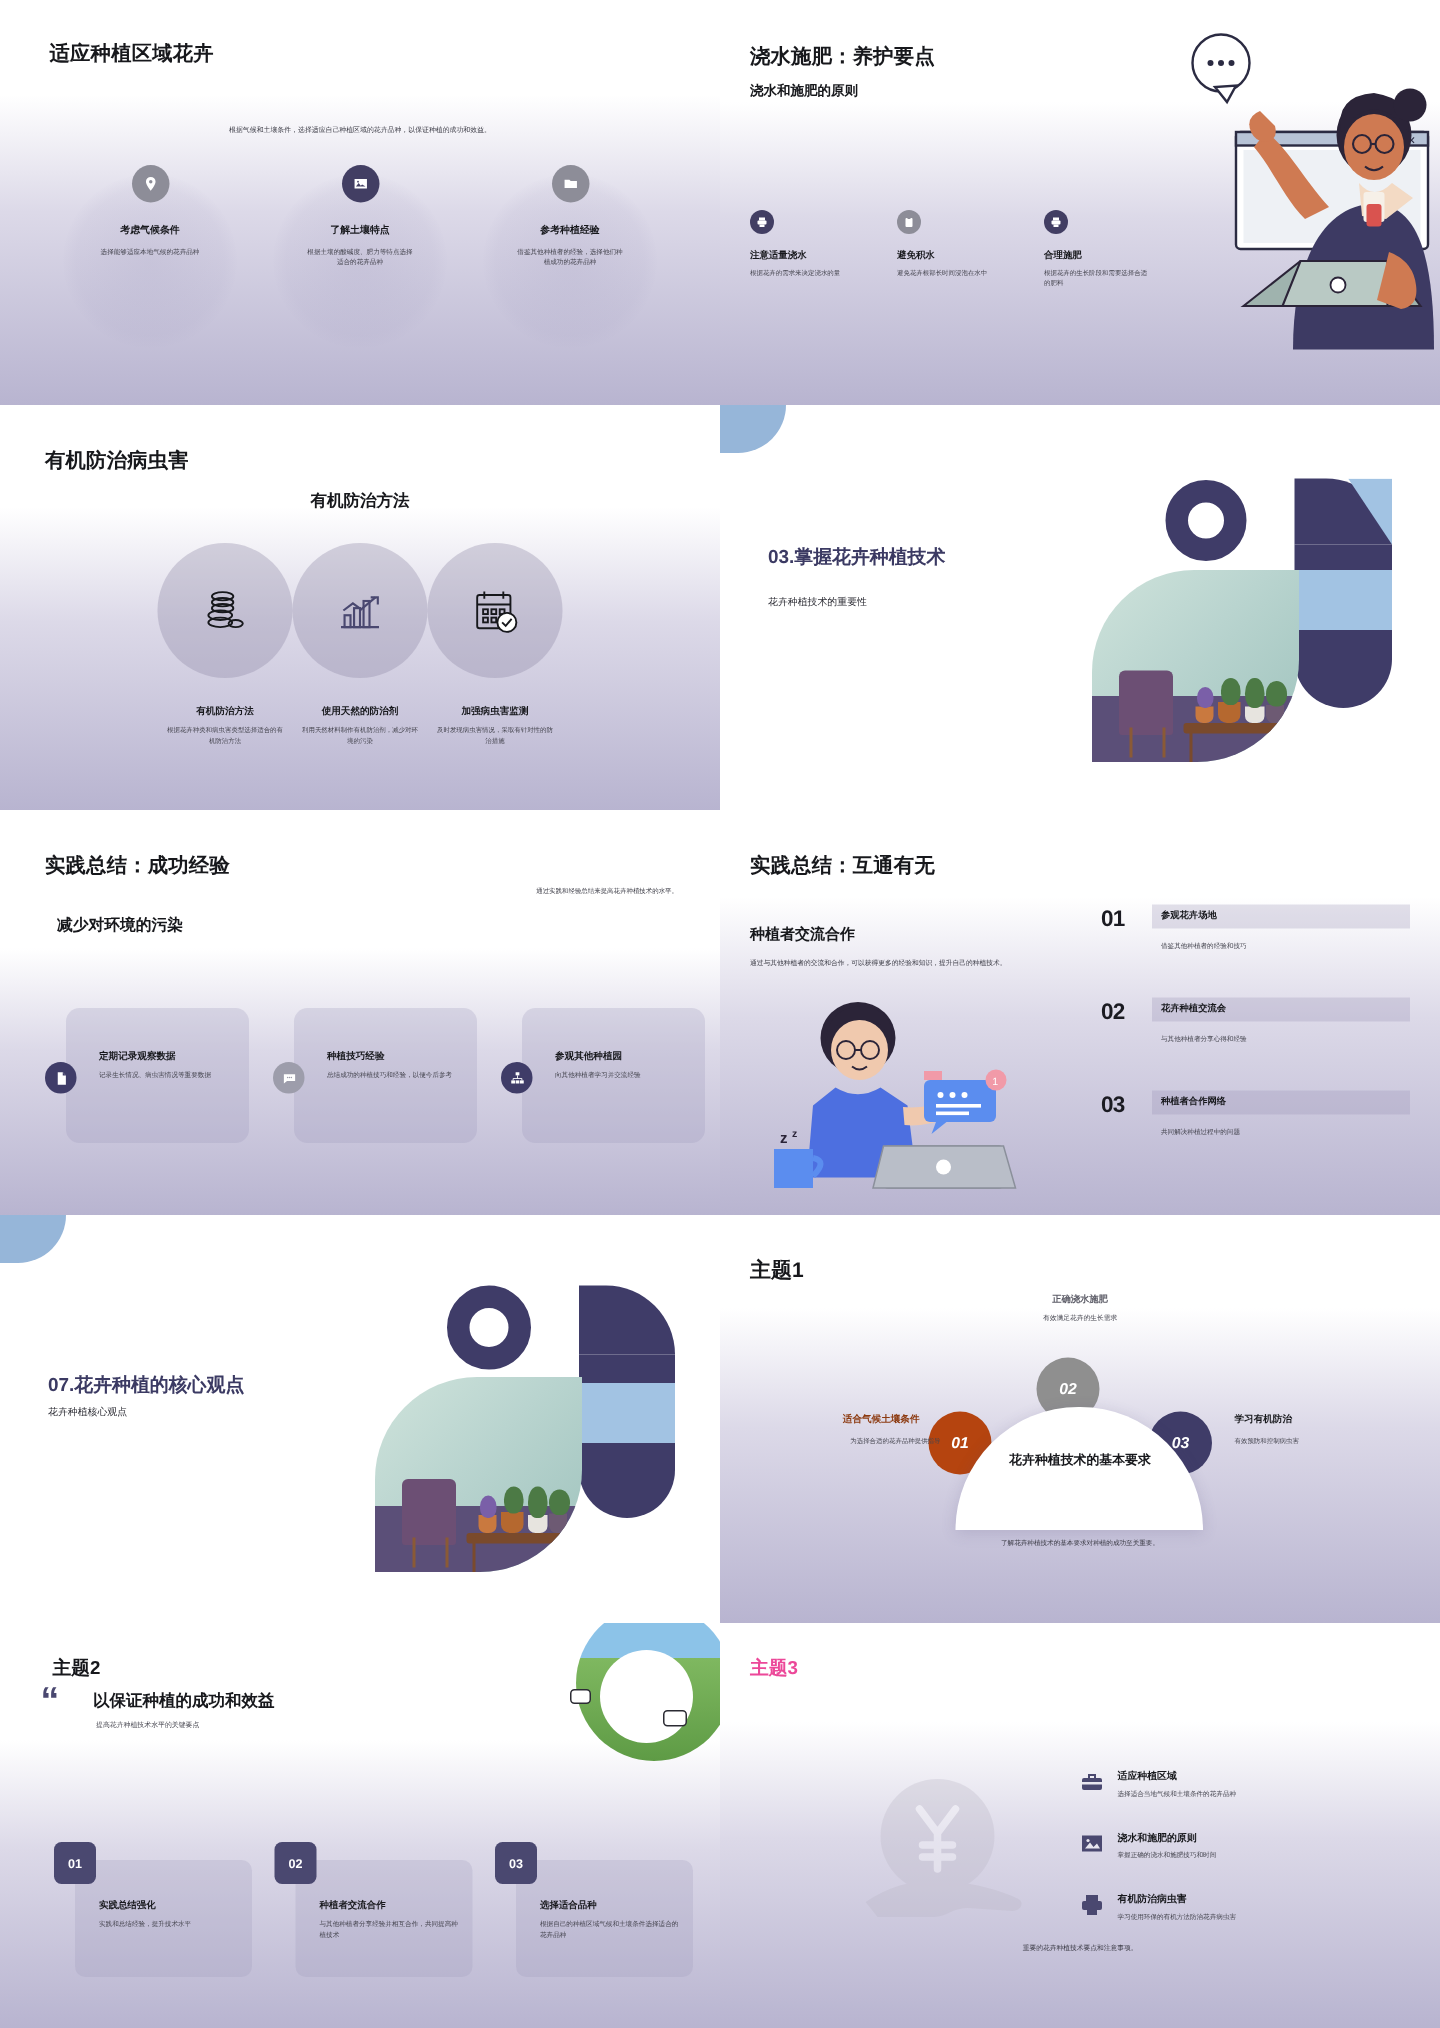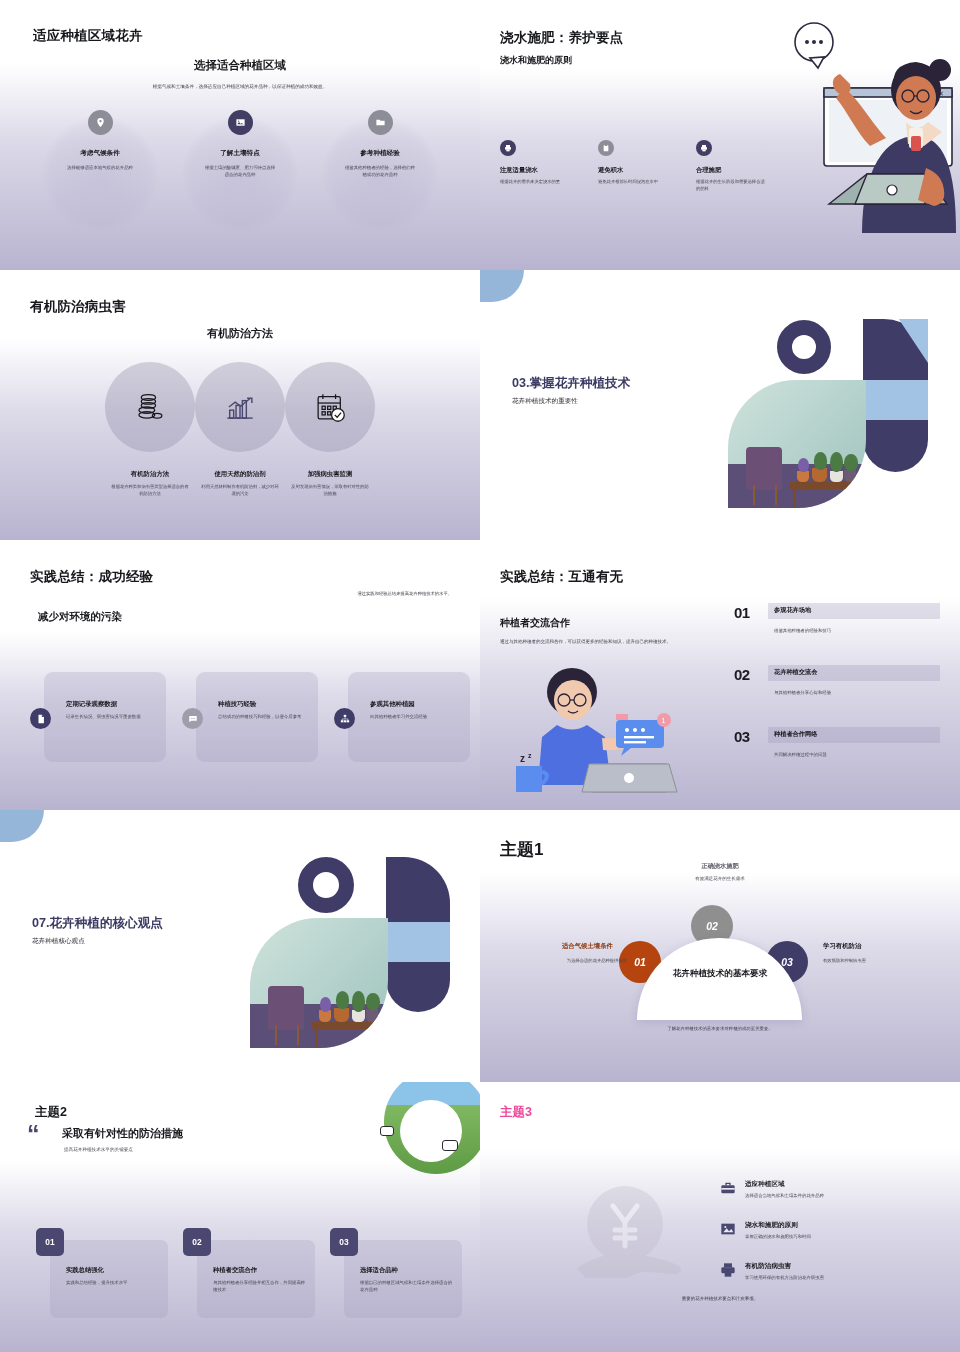--- a/index.html
+++ b/index.html
@@ -87,21 +87,21 @@
   .s6-p{position:absolute;left:20px;top:98px;width:205px;font-size:4.5px;line-height:1.7;color:#3a3a44;}
   .s6-list{position:absolute;left:254px;top:62px;width:206px;}
   .s6-row{position:relative;height:62px;}
   .s6-num{position:absolute;left:0;top:2px;font-size:15px;font-weight:bold;color:#1b1b22;letter-spacing:-.5px;}
   .s6-bar{position:absolute;left:34px;right:0;top:1px;height:16px;background:rgba(150,145,180,.28);}
   .s6-bt{position:absolute;left:40px;top:4px;font-size:6.2px;font-weight:bold;color:#17181c;}
   .s6-bd{position:absolute;left:40px;top:26px;font-size:4.4px;color:#45454f;}
   .chatguy{position:absolute;left:14px;top:128px;width:215px;height:130px;}
 
   
-  .s8-title{position:absolute;left:20px;top:28px;font-size:17px;font-weight:bold;color:#17181c;}
+  .s8-title{position:absolute;left:20px;top:28px;font-size:14px;font-weight:bold;color:#17181c;}
   .s8-toplab{position:absolute;left:0;right:0;top:52px;text-align:center;}
   .s8-tl1{font-size:6.2px;color:#5b5b66;font-weight:bold;}
   .s8-tl2{margin-top:5px;font-size:4.5px;color:#45454f;}
   .dome{position:absolute;left:157px;top:128px;width:165px;height:82px;background:#fff;
         border-radius:83px 83px 0 0;box-shadow:0 2px 10px rgba(80,70,120,.18);}
   .dome-txt{position:absolute;left:165px;top:158px;width:150px;text-align:center;font-size:8.6px;
             font-weight:bold;color:#17181c;line-height:1.35;}
   .circ-num{position:absolute;width:42px;height:42px;border-radius:50%;display:flex;align-items:center;
             justify-content:center;color:#fff;font-style:italic;font-weight:bold;font-size:10.5px;}
   .c01{background:#b5440f;left:139px;top:131px;}
@@ -143,21 +143,20 @@
   svg{display:block;}
 </style>
 </head>
 <body>
 
 <div class="deck">
 
   <div class="slide">
     <div class="grad s1-grad" style="top:63px;height:207px"></div>
     <div class="ttl s1-title">适应种植区域花卉</div>
-    <div class="s1-h2">选择适合种植区域</div>
     <div class="s1-sub">根据气候和土壤条件，选择适应自己种植区域的花卉品种，以保证种植的成功和效益。</div>
     <div class="s1-cols">
       <div class="s1-col">
         <div class="s1-halo"></div>
         <div class="bub gray">
           <svg width="11" height="11" viewBox="0 0 24 24" fill="#fff">
               <path d="M12 2a7 7 0 00-7 7c0 5 7 13 7 13s7-8 7-13a7 7 0 00-7-7zm0 9.5A2.5 2.5 0 1114.5 9 2.5 2.5 0 0112 11.5z"></path>
             </svg>
         </div>
         <div class="s1-name">考虑气候条件</div>
@@ -308,21 +307,21 @@
           </svg>
         </div>
         <div class="s3-name">加强病虫害监测</div>
         <div class="s3-desc">及时发现病虫害情况，采取有针对性的防治措施</div>
       </div>
     </div>
   </div>
 
   <div class="slide">
     <div class="sec-quarter"></div>
-    <div class="sec-h1" style="top:105px">03.掌握花卉种植技术</div>
+    <div class="sec-h1" style="top:93px">03.掌握花卉种植技术</div>
     <div class="sec-h2" style="top:127px">花卉种植技术的重要性</div>
     <div class="ring" style="left:297px;top:50px;width:54px;height:54px;"></div>
     <div class="bignavy" style="left:383px;top:49px;width:65px;height:44px;border-radius:0 44px 0 0;"></div>
     <div class="lightblue" style="left:383px;top:49px;width:65px;height:44px;border-radius:0 0 0 0;clip-path:polygon(100% 0,100% 100%,55% 0);"></div>
     <div class="bignavy" style="left:383px;top:93px;width:65px;height:36px;"></div>
     <div class="lightblue" style="left:383px;top:110px;width:65px;height:40px;"></div>
     <div class="bignavy" style="left:383px;top:150px;width:65px;height:52px;border-radius:0 0 33px 33px;"></div>
     <div class="photo" style="left:248px;top:110px;width:138px;height:128px;border-radius:68px 0 68px 0;">
       <div class="ph-floor"></div>
       <div class="ph-chair"></div>
@@ -497,21 +496,21 @@
   </div>
 
   <div class="slide">
     <div class="grad" style="top:78px;height:192px"></div>
     <div class="cowring"></div>
     <div class="cowhole"></div>
     <div class="cow" style="right:86px;top:44px;width:12px;height:8px;"></div>
     <div class="cow" style="right:22px;top:58px;width:14px;height:9px;"></div>
     <div class="s9-title">主题2</div>
     <div class="qm">“</div>
-    <div class="s9-h2">采取有针对性的防治措施</div>
+    <div class="s9-h2">以保证种植的成功和效益</div>
     <div class="s9-sub">提高花卉种植技术水平的关键要点</div>
     <div class="s9-cards">
       <div class="s9-card">
         <div class="s9-badge">01</div>
         <div class="s9-body">
           <div class="s9-name">实践总结强化</div>
           <div class="s9-desc">实践和总结经验，提升技术水平</div>
         </div>
       </div>
       <div class="s9-card">

